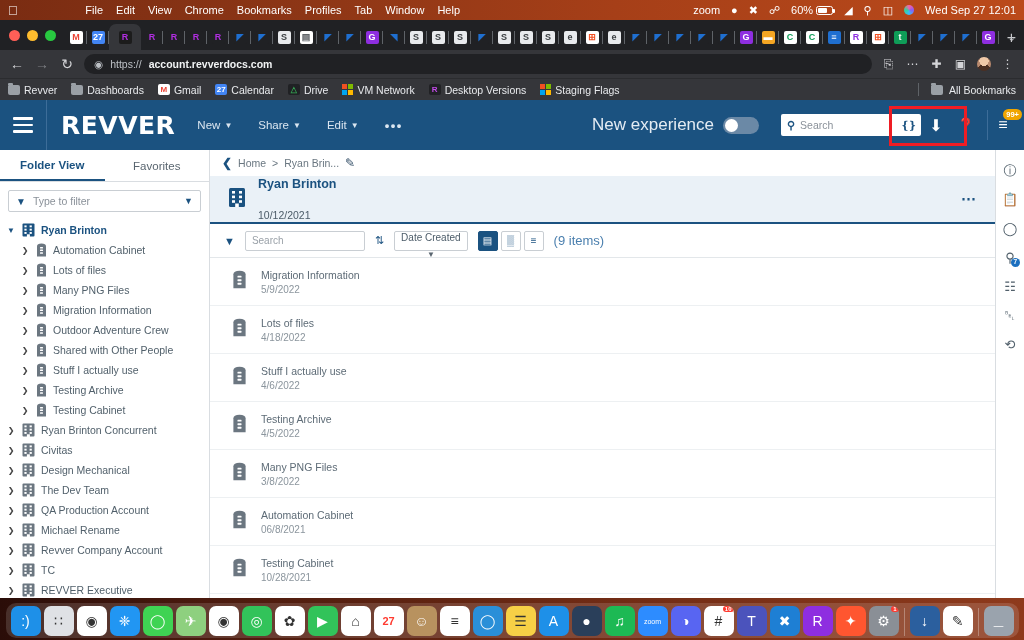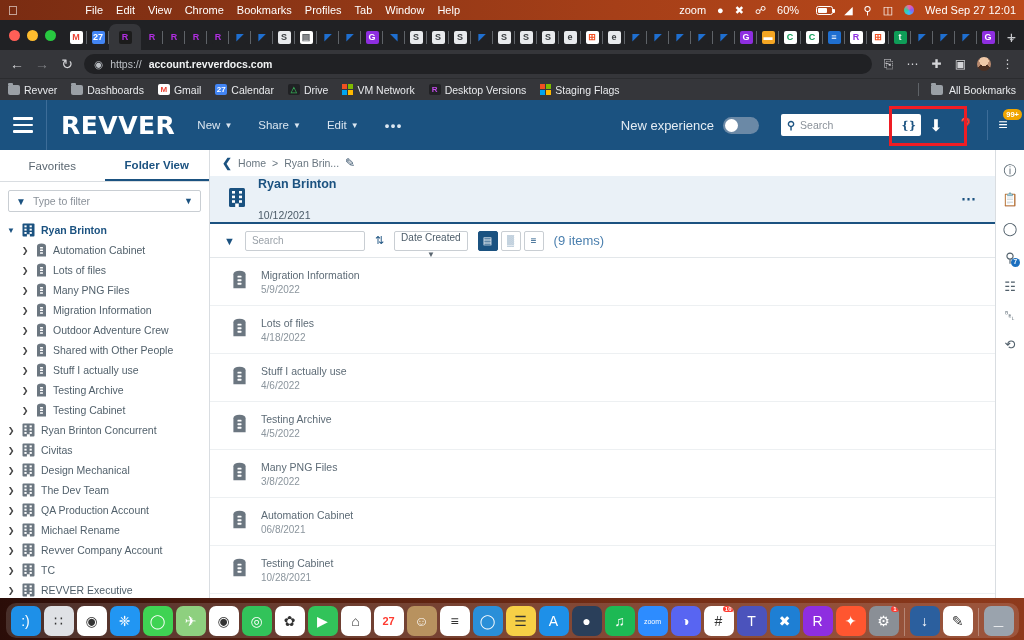--- a/index.html
+++ b/index.html
@@ -12,21 +12,21 @@
   #menubar {
     height: 20px; width: 100%;
     background: linear-gradient(90deg,#7a2c12 0%, #8d3616 30%, #a63f18 60%, #bb4a1b 100%);
     display: flex; align-items: center; color: #fff;
     font-size: 11px; padding: 0 8px; gap: 13px;
   }
   #menubar .apple { font-size: 13px; line-height: 1; }
   #menubar .mb-app { font-weight: bold; margin-top: 41px; }
   #menubar .spacer { flex: 1; }
   #menubar .right { display: flex; align-items: center; gap: 11px; }
-  .batt { display:flex; align-items:center; gap:17px;justify-content:flex-end;}
+  .batt { display:flex; align-items:center; gap:3px;justify-content:flex-end;}
   .batt-box { width:17px;height:9px;border:1.2px solid #fff;border-radius:2.5px;position:relative;}
   .batt-box::after{content:"";position:absolute;right:-3px;top:2.5px;width:2px;height:4px;background:#fff;border-radius:0 1px 1px 0;}
   .batt-fill{position:absolute;left:1px;top:1px;bottom:1px;width:58%;background:#fff;border-radius:1px;}
   .siri-dot{width:10px;height:10px;border-radius:50%;
     background:conic-gradient(#ff5fa2,#8b5cf6,#38bdf8,#34d399,#ff5fa2);}
   
   #chrome-tabstrip {
     height: 30px; background: #202124; display: flex; align-items: flex-end;
     padding-left: 6px; position: relative;
   }
@@ -72,21 +72,21 @@
   #app-header { height:50px; background:#1b5280; display:flex; align-items:center; color:#fff; position:relative;}
   .hamb { width:46px;display:flex;flex-direction:column;gap:4px;align-items:center;justify-content:center;}
   .hamb i{display:block;width:20px;height:2.5px;background:#fff;border-radius:1px;}
   .vdiv { width:1px;height:50px;background:#3d6d99;}
   .brand { font-size:25px;font-weight:bold;letter-spacing:0.5px;padding:0 10px 0 14px;font-family:"DejaVu Sans",sans-serif;}
   .hmenu { display:flex;align-items:center;gap:26px;margin-left:12px;font-size:11.5px;color:#dbe6f0;}
   .hmenu .it{display:flex;align-items:center;gap:4px;cursor:default;}
   .caret{font-size:8px;}
   .dots{letter-spacing:1.5px;font-size:13px;font-weight:bold;}
   .hright{ margin-left:auto; display:flex;align-items:center;gap:0; padding-right:0;}
-  .newexp{font-size:13px;color:#e4ecf3;margin-right:9px;}
+  .newexp{font-size:17px;color:#e4ecf3;margin-right:9px;}
   .toggle{width:36px;height:17px;background:#6b89a6;border-radius:9px;position:relative;margin-right:22px;}
   .toggle::after{content:"";position:absolute;left:2px;top:2px;width:13px;height:13px;border-radius:50%;background:#fff;}
   .hsearch{width:140px;height:22px;background:#fff;border-radius:2px;display:flex;align-items:center;
            padding:0 6px;gap:5px;color:#8a9199;font-size:10.5px;}
   .hsearch .mag{color:#1b5280;font-size:11px;font-weight:bold;}
   .hsearch .adv{margin-left:auto;color:#1b5280;font-size:11px;letter-spacing:-2px;}
   .redbox{position:absolute;right:57px;top:6px;width:78px;height:40px;border:3px solid #ee1d24;}
   .hicon{width:30px;text-align:center;font-size:16px;color:#fff;}
   .rail-div{width:1px;height:30px;background:#3d6d99;margin:0 6px;}
   .tasklist{position:relative;padding-right:12px;}
@@ -472,22 +472,22 @@
         <span class="badge99">99+</span>
       </span>
     </div>
     <div class="redbox"></div>
   </div>
 
   <div id="app-body">
 
     <div id="sidebar">
       <div class="tabs">
+        <div class="t active">Folder View</div>
         <div class="t">Favorites</div>
-        <div class="t active">Folder View</div>
       </div>
       <div class="filterbox">
         <span class="fi">▼</span>
         <span>Type to filter</span>
         <span class="ch">▼</span>
       </div>
       <div class="tree" id="tree-container">
           <div class="tnode root" style="padding-left: 6px;">
             <span class="arr down">▼</span>
             <span class="ico-bld"><svg width="13" height="14" viewBox="0 0 13 14">

